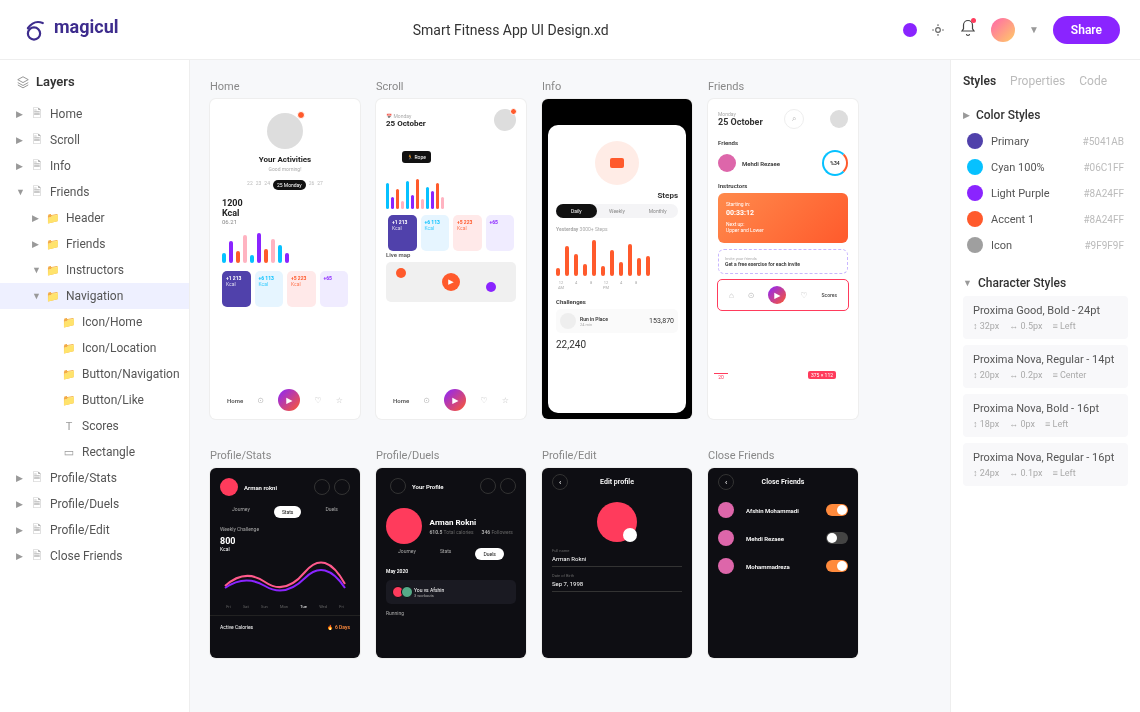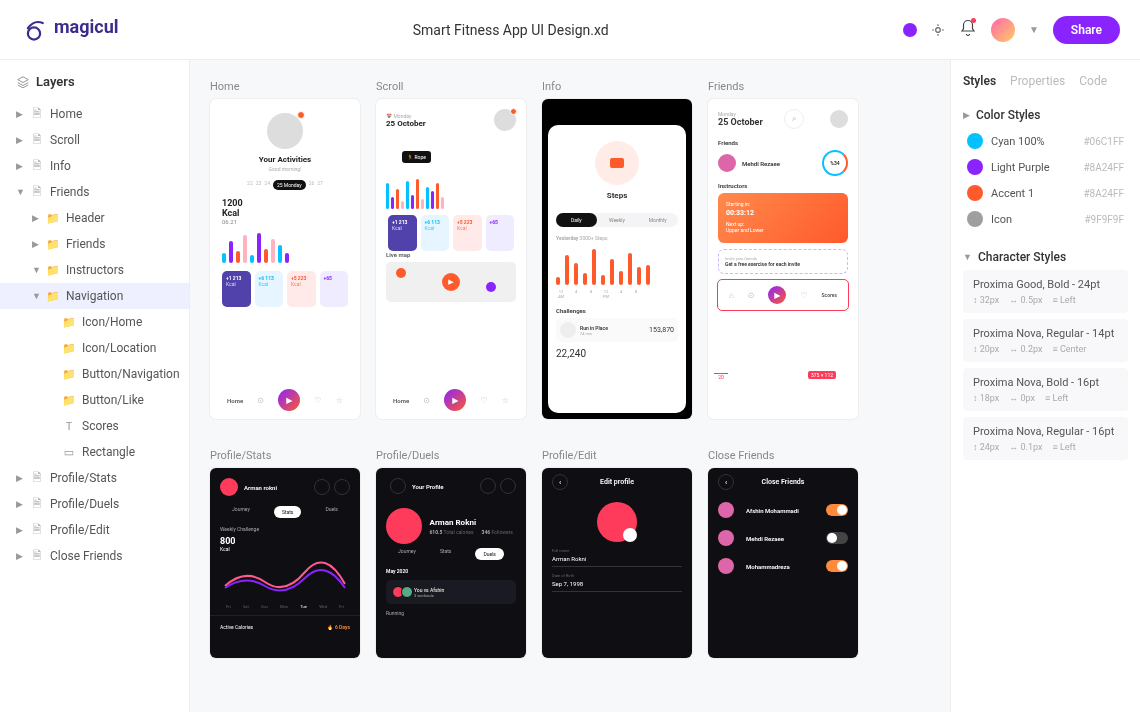--- a/index.html
+++ b/index.html
@@ -68,21 +68,21 @@
 .chart-bars .bar{width:3px;border-radius:2px}
 .live-map{padding:0 10px;font-size:6px;color:#555;font-weight:600;margin-bottom:4px}
 .map-box{margin:0 10px;height:40px;background:#f0f0f0;border-radius:5px;position:relative}
 .map-box .pin{position:absolute;width:10px;height:10px;border-radius:50%;background:#ff5a2c}
 .map-box .play{position:absolute;top:50%;left:50%;transform:translate(-50%,-50%);width:18px;height:18px;border-radius:50%;background:#ff5a2c;display:flex;align-items:center;justify-content:center;color:#fff}
 
 .ab-info{background:#000}
 .ab-info .screen{background:#fff;margin:26px 6px 6px;border-radius:10px;height:288px;padding:10px 8px}
 .ab-info .circ{width:44px;height:44px;border-radius:50%;background:#ffece6;margin:6px auto;display:flex;align-items:center;justify-content:center}
 .ab-info .circ::before{content:'';width:14px;height:10px;background:#ff5a2c;border-radius:2px}
-.ab-info .steps-t{text-align:center;font-weight:700;font-size:8px;margin-bottom:13px}
+.ab-info .steps-t{text-align:right;font-weight:700;font-size:8px;margin-bottom:4px}
 .ab-info .seg{display:flex;background:#f4f4f6;border-radius:12px;font-size:5px;margin-bottom:8px}
 .ab-info .seg span{flex:1;text-align:center;padding:4px;color:#888}
 .ab-info .seg .active{background:#111;color:#fff;border-radius:12px}
 .ab-info .yest{font-size:5px;color:#aaa;margin-bottom:4px}
 .info-bars{display:flex;align-items:end;gap:5px;height:40px;margin-bottom:4px}
 .info-bars .bar{width:4px;border-radius:2px;background:#ff5a2c}
 .info-times{display:flex;gap:5px;font-size:4px;color:#aaa;margin-bottom:8px}
 .info-times span{width:10px;text-align:center}
 .challenges{font-size:6px;font-weight:600;margin-bottom:4px}
 .chall-card{display:flex;align-items:center;gap:4px;background:#fafafa;border-radius:5px;padding:4px;margin-bottom:6px}
@@ -649,20 +649,25 @@
       <span class="active">Styles</span>
       <span>Properties</span>
       <span>Code</span>
     </div>
     <div class="section-h">
         <span class="chev">▶</span>
         <span>Color Styles</span>
       </div>
     <div id="colors-list">
         <div class="color-row">
+          <span class="color-swatch" style="background:#5041AB"></span>
+          <span class="color-name">Primary</span>
+          <span class="color-hex">#5041AB</span>
+        </div>
+        <div class="color-row">
           <span class="color-swatch" style="background:#06C1FF"></span>
           <span class="color-name">Cyan 100%</span>
           <span class="color-hex">#06C1FF</span>
         </div>
         <div class="color-row">
           <span class="color-swatch" style="background:#8A24FF"></span>
           <span class="color-name">Light Purple</span>
           <span class="color-hex">#8A24FF</span>
         </div>
         <div class="color-row">

